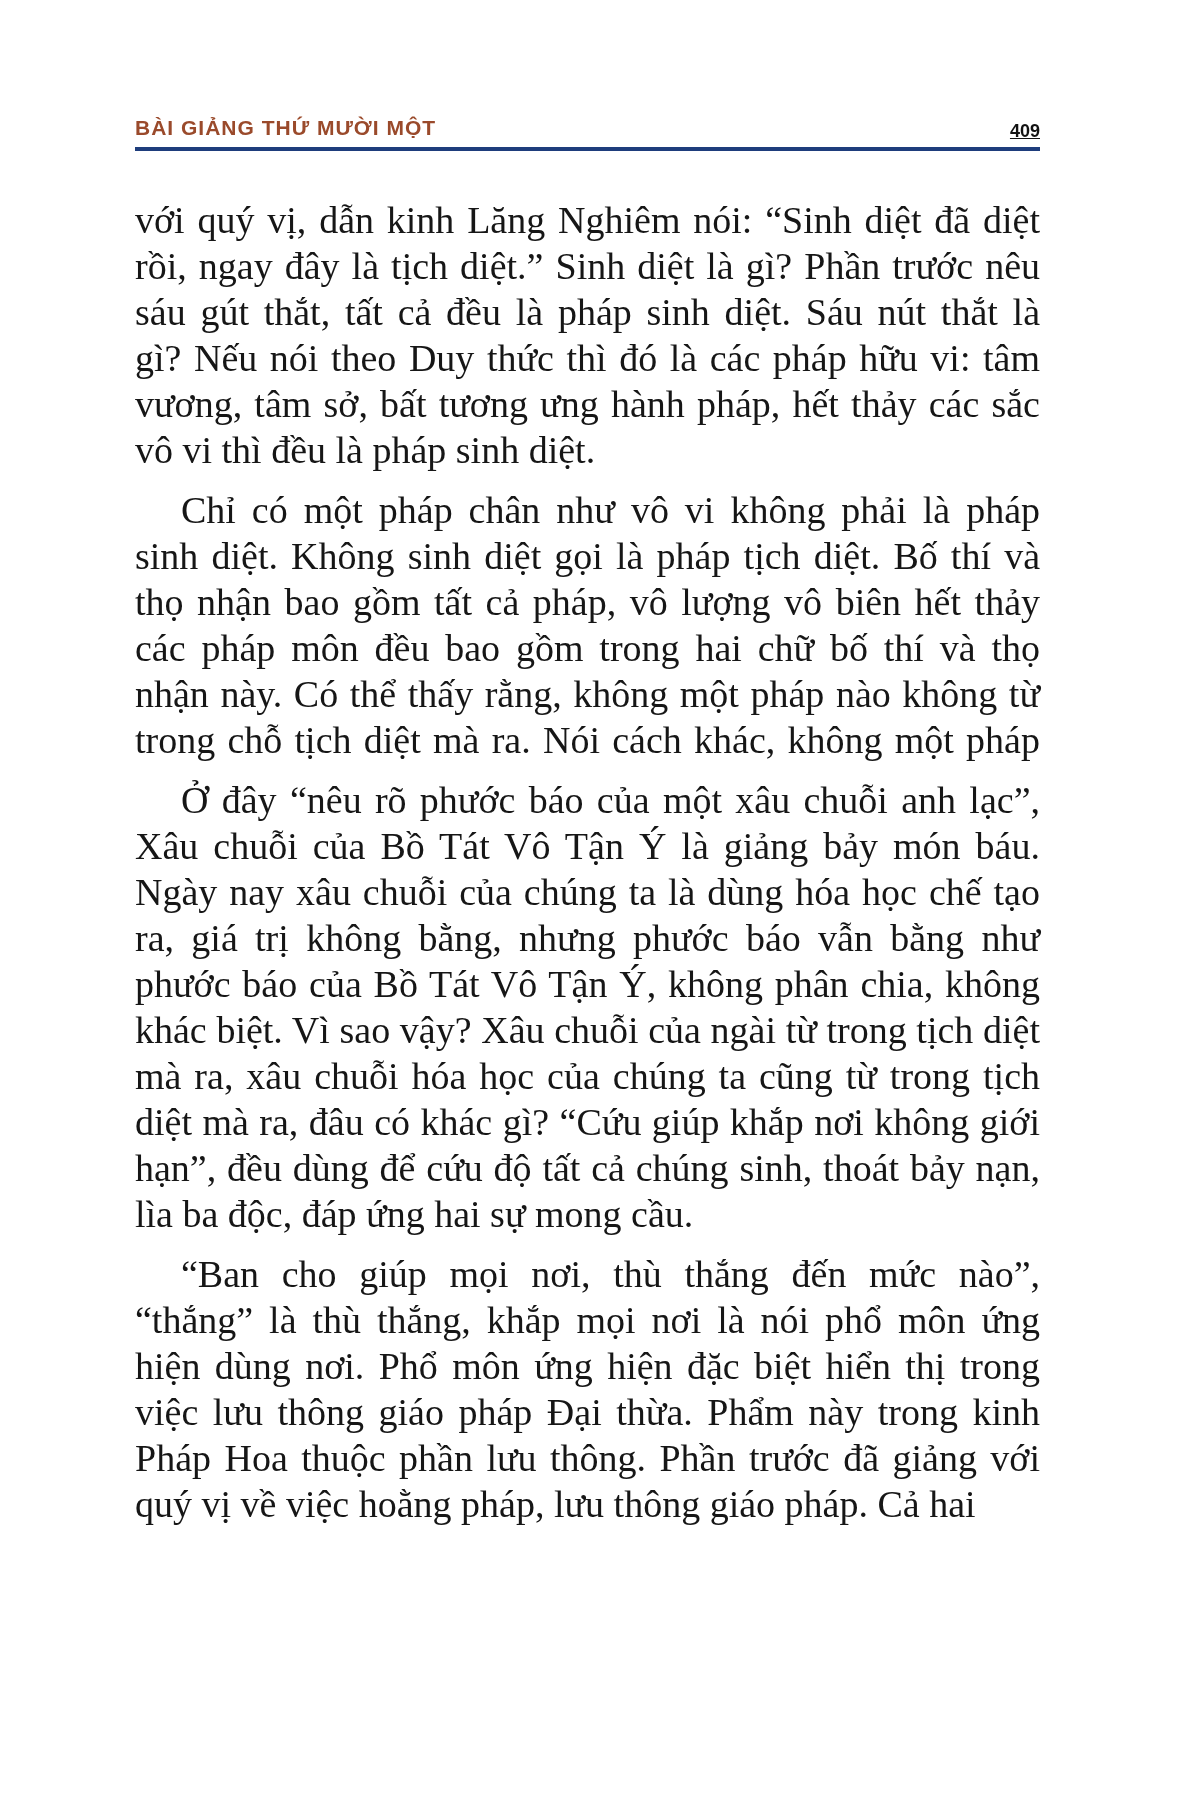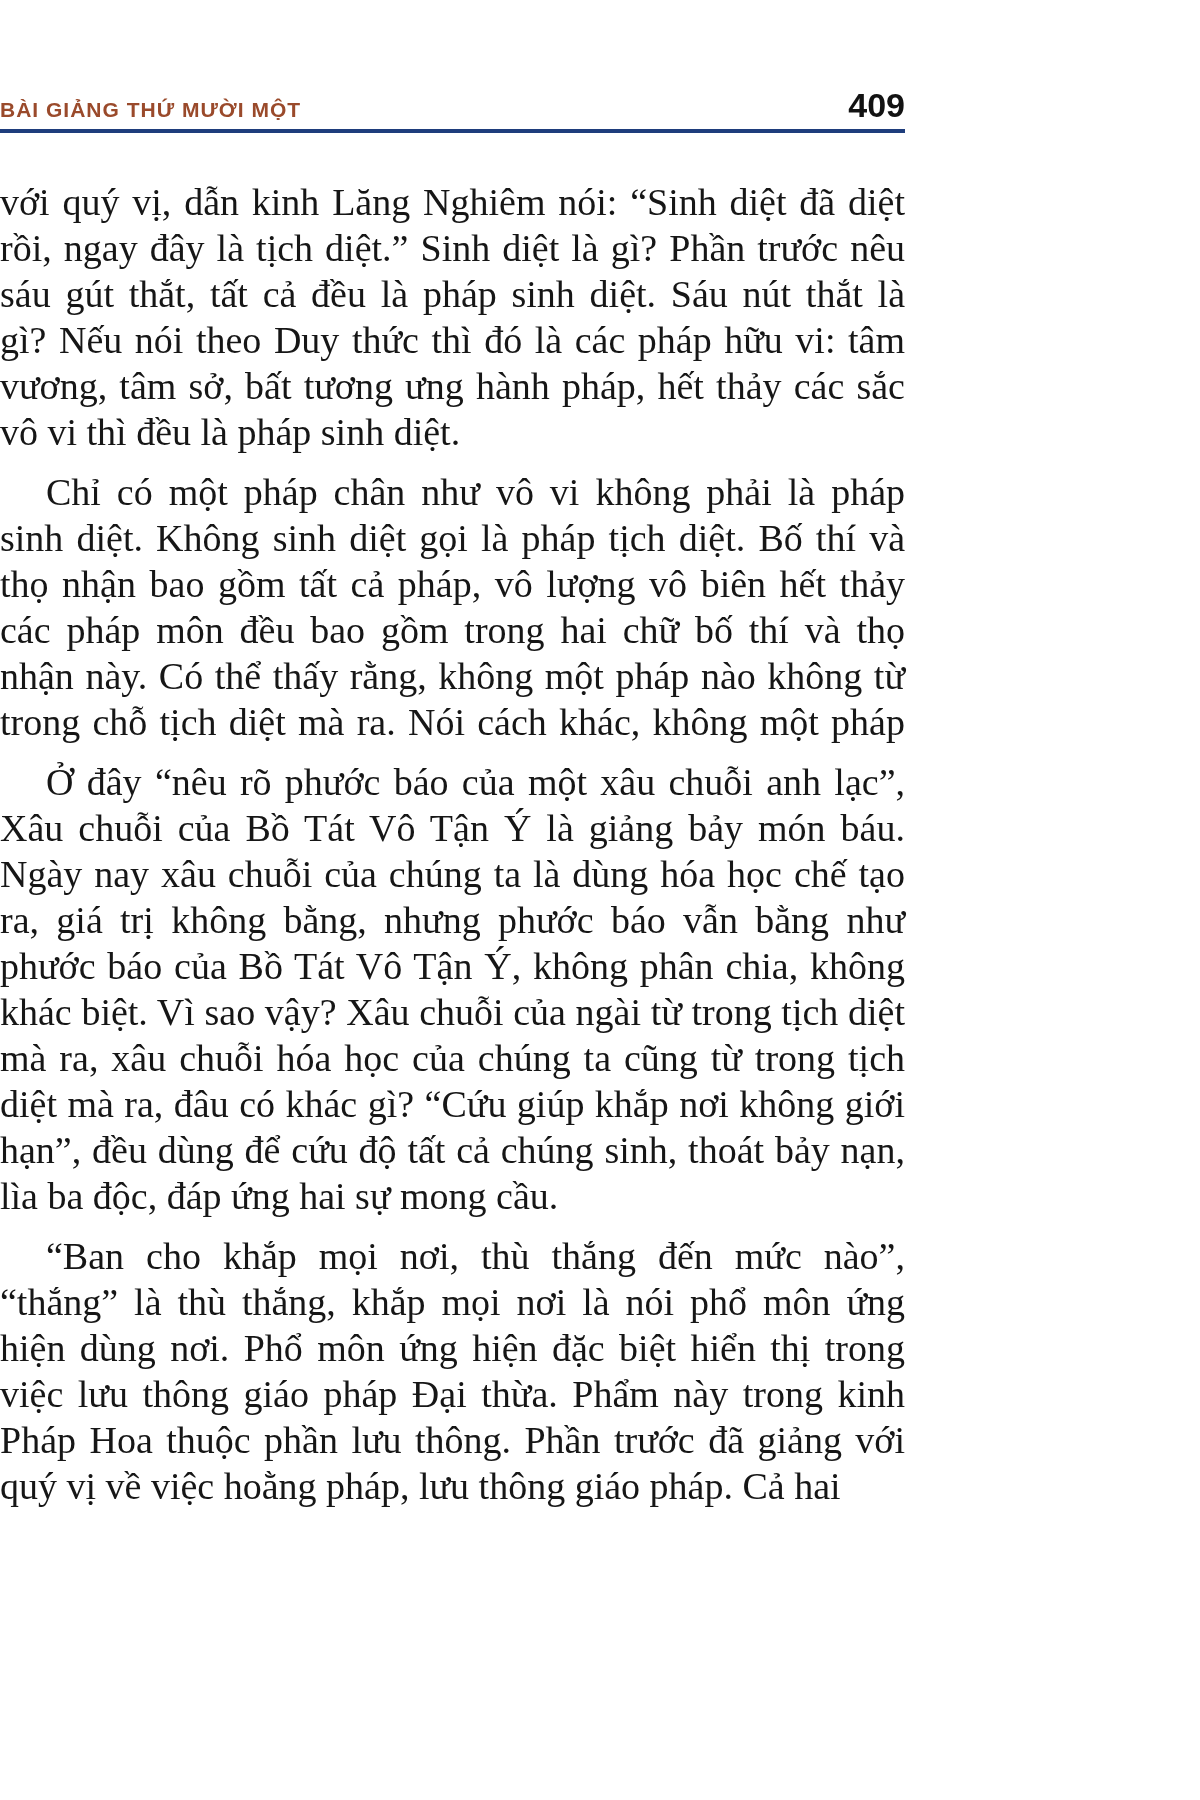--- a/index.html
+++ b/index.html
@@ -11,40 +11,42 @@
   body{
     width:1200px;height:1800px;
     background:#ffffff;
     font-family:"Liberation Serif","DejaVu Serif",serif;
     color:var(--body-color);
     overflow:hidden;
   }
   .page{
     position:relative;
     width:905px;
-    padding-top:88px;
+    margin-left:135px;
+    padding-top:116px;
   }
   .page-header{
     display:flex;
     justify-content:space-between;
     align-items:flex-end;
   }
   .running-title{
     font-family:"Liberation Sans","DejaVu Sans",sans-serif;
     font-weight:bold;
     font-size:21px;
     letter-spacing:1px;
     color:var(--header-color);
   }
   .page-number{
     font-family:"Liberation Sans","DejaVu Sans",sans-serif;
     font-weight:bold;
-    font-size:34px;
+    font-size:18px;
     color:#121212;
     line-height:1;
+    text-decoration:underline;
   }
   .header-rule{
     margin-top:7px;
     height:4px;
     background:var(--rule-color);
     border:none;
   }
   .body-text{
     margin-top:46px;
     font-size:38px;
@@ -92,21 +94,21 @@
         <div class="line">Ngày nay xâu chuỗi của chúng ta là dùng hóa học chế tạo</div>
         <div class="line">ra, giá trị không bằng, nhưng phước báo vẫn bằng như</div>
         <div class="line">phước báo của Bồ Tát Vô Tận Ý, không phân chia, không</div>
         <div class="line">khác biệt. Vì sao vậy? Xâu chuỗi của ngài từ trong tịch diệt</div>
         <div class="line">mà ra, xâu chuỗi hóa học của chúng ta cũng từ trong tịch</div>
         <div class="line">diệt mà ra, đâu có khác gì? “Cứu giúp khắp nơi không giới</div>
         <div class="line">hạn”, đều dùng để cứu độ tất cả chúng sinh, thoát bảy nạn,</div>
         <div class="line last">lìa ba độc, đáp ứng hai sự mong cầu.</div>
       </div>
       <div class="para">
-        <div class="line indent">“Ban cho khắp mọi nơi, thù thắng đến mức nào”,</div>
+        <div class="line indent">“Ban cho giúp mọi nơi, thù thắng đến mức nào”,</div>
         <div class="line">“thắng” là thù thắng, khắp mọi nơi là nói phổ môn ứng</div>
         <div class="line">hiện dùng nơi. Phổ môn ứng hiện đặc biệt hiển thị trong</div>
         <div class="line">việc lưu thông giáo pháp Đại thừa. Phẩm này trong kinh</div>
         <div class="line">Pháp Hoa thuộc phần lưu thông. Phần trước đã giảng với</div>
         <div class="line last">quý vị về việc hoằng pháp, lưu thông giáo pháp. Cả hai</div>
       </div>
     </div>
 </div>
 
 </body></html>

